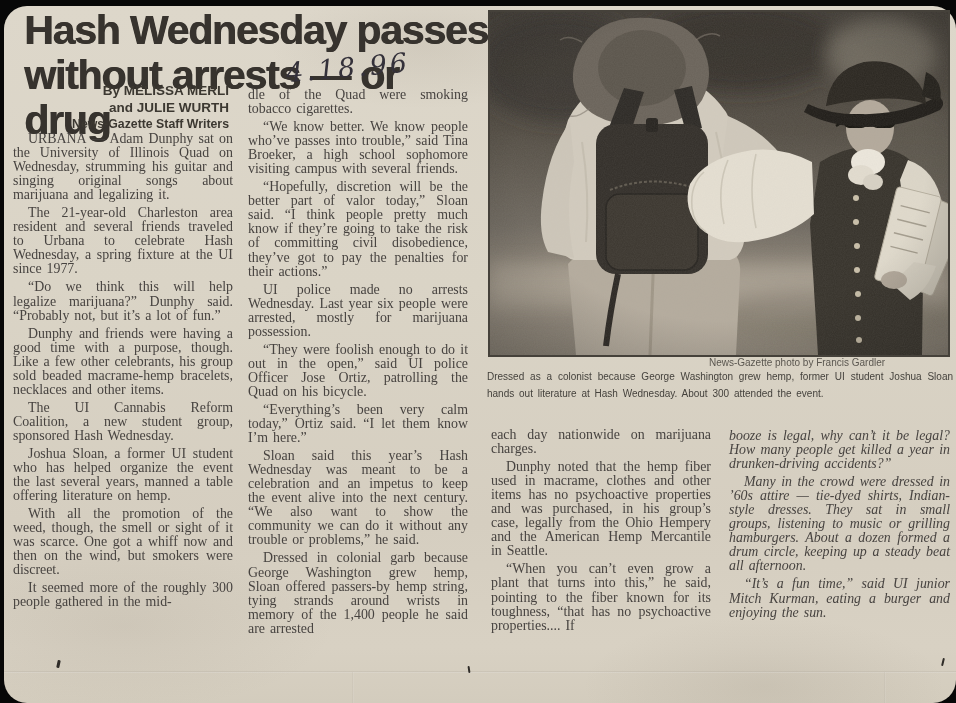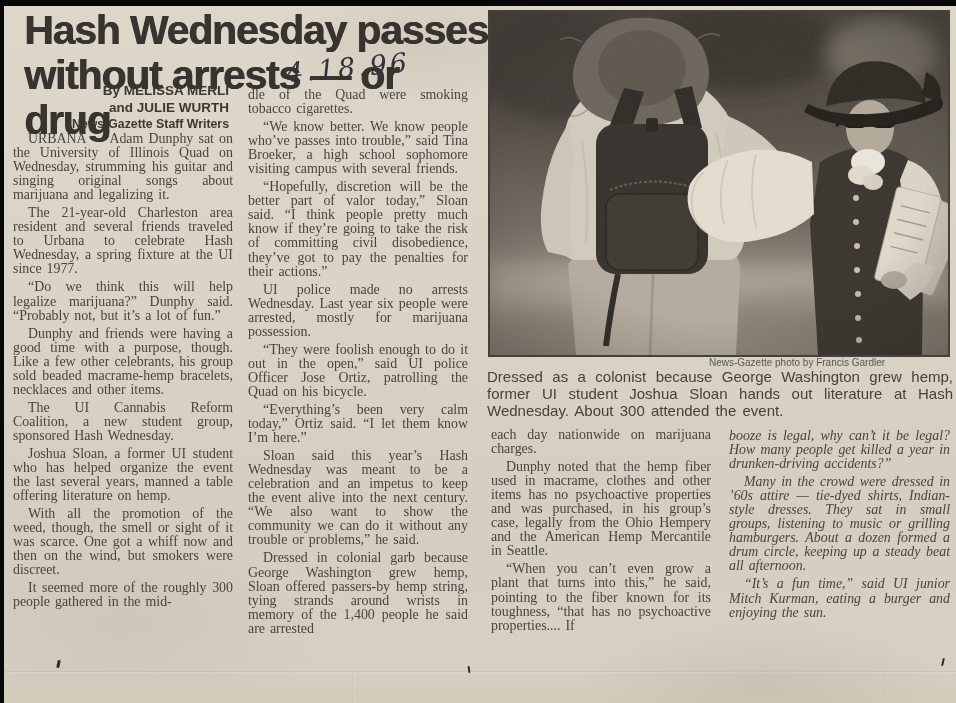--- a/index.html
+++ b/index.html
@@ -8,20 +8,21 @@
     background:#070707;
     font-family:"Liberation Serif", serif;
   }
   .paper{
     position:absolute;left:4px;top:6px;width:952px;height:697px;
     background:
       radial-gradient(ellipse 220px 90px at 420px 40px, rgba(140,130,115,0.14), transparent 70%),
       radial-gradient(ellipse 300px 120px at 120px 620px, rgba(120,110,95,0.10), transparent 70%),
       radial-gradient(ellipse 260px 100px at 760px 680px, rgba(120,110,95,0.12), transparent 70%),
       linear-gradient(180deg,#ddd7ca 0%,#dad4c6 40%,#d5cec0 74%,#d8d1c3 92%,#d3ccbd 100%);
+    border-radius: 23px;
   }
   .headline{
     position:absolute;left:20px;top:2px;width:470px;
     font-family:"Liberation Sans", sans-serif;font-weight:700;
     font-size:41px;line-height:45px;letter-spacing:-1.2px;color:#37332e;
     text-shadow:0.7px 0 0 #37332e;
   }
   .byline{
     position:absolute;left:5px;top:76px;width:220px;
     font-family:"Liberation Sans", sans-serif;font-weight:700;
@@ -49,21 +50,21 @@
     position:absolute;left:484px;top:4px;width:462px;height:347px;
     border:2px solid #45413a;background:#6b665e;box-sizing:border-box;
   }
   .credit{
     position:absolute;left:640px;top:351px;width:306px;text-align:center;
     font-family:"Liberation Sans", sans-serif;font-size:10px;color:#5b5750;
   }
   .caption{
     position:absolute;left:483px;top:363px;width:466px;
     font-family:"Liberation Sans", sans-serif;
-    font-size:15px;line-height:16.8px;color:#45423d;
+    font-size:10px;line-height:16.8px;color:#45423d;
     text-align:justify;word-spacing:2px;
   }
   .crease-h{
     position:absolute;left:0;top:665px;width:952px;height:2px;
     background:linear-gradient(180deg, rgba(130,120,105,0.35), rgba(255,255,255,0.45));
     opacity:.6;
   }
   .crease-v{
     position:absolute;width:2px;background:linear-gradient(90deg, rgba(130,120,105,0.25), rgba(255,255,255,0.3));
     opacity:.5;

